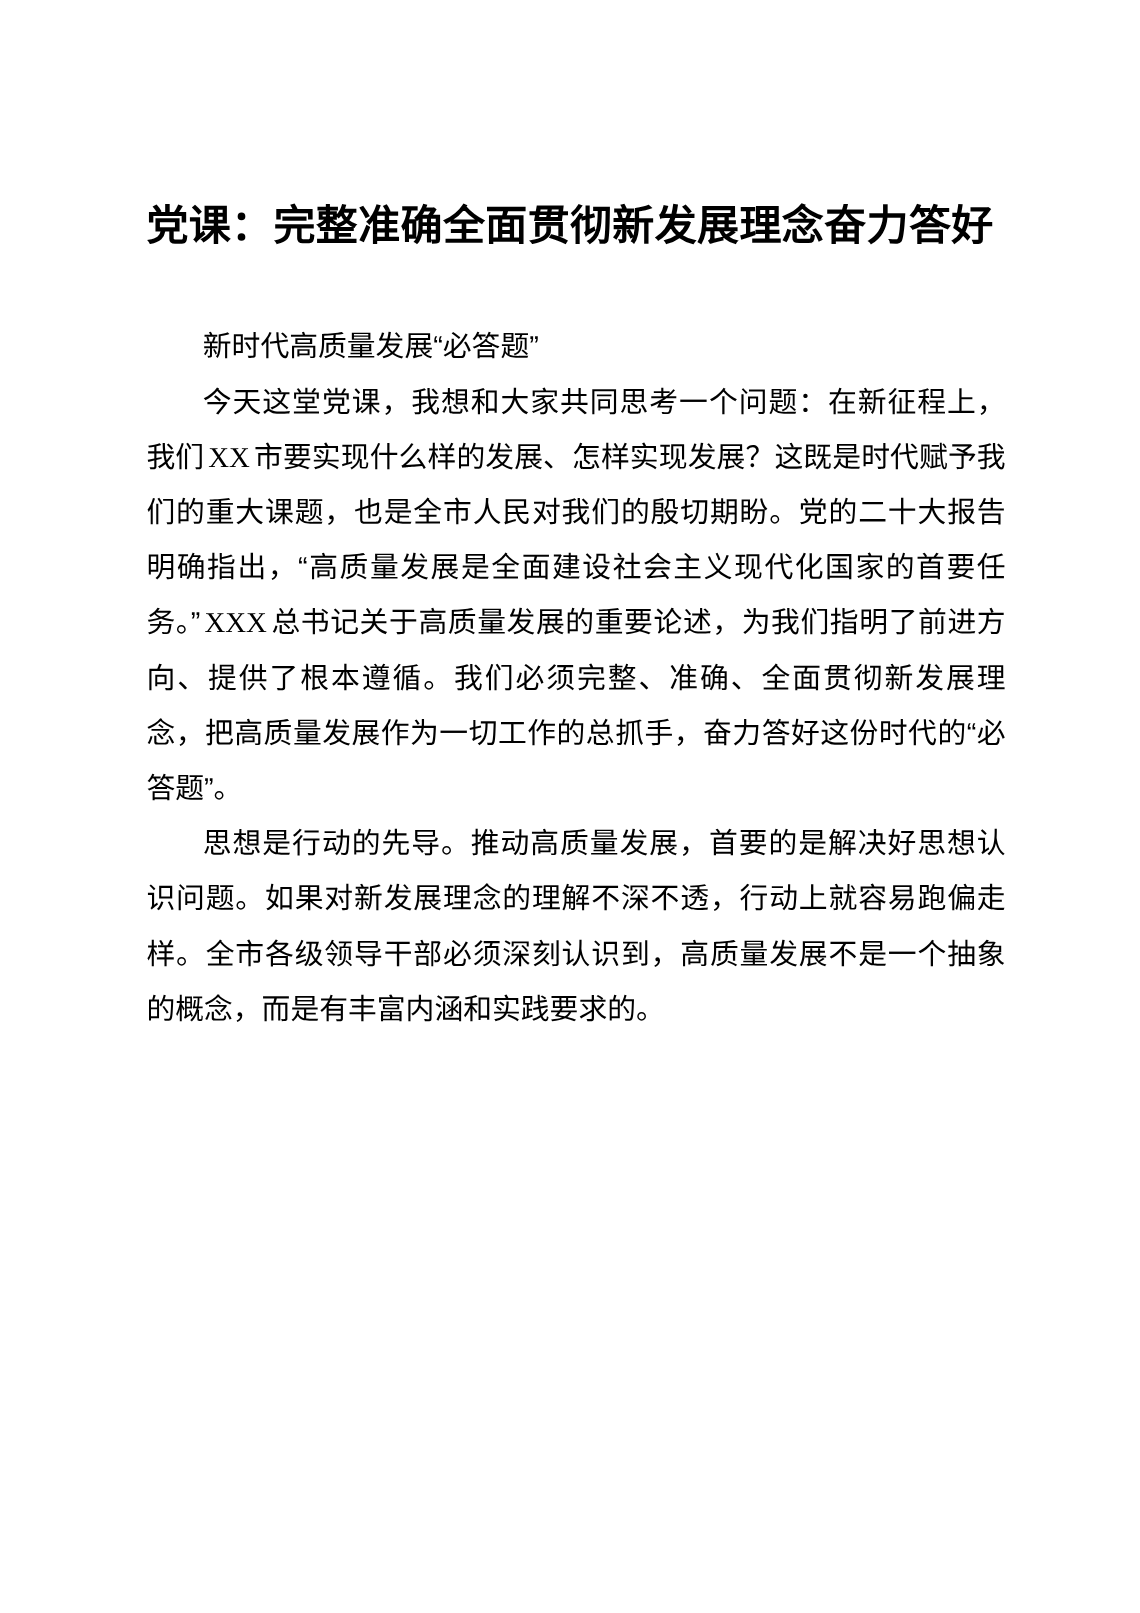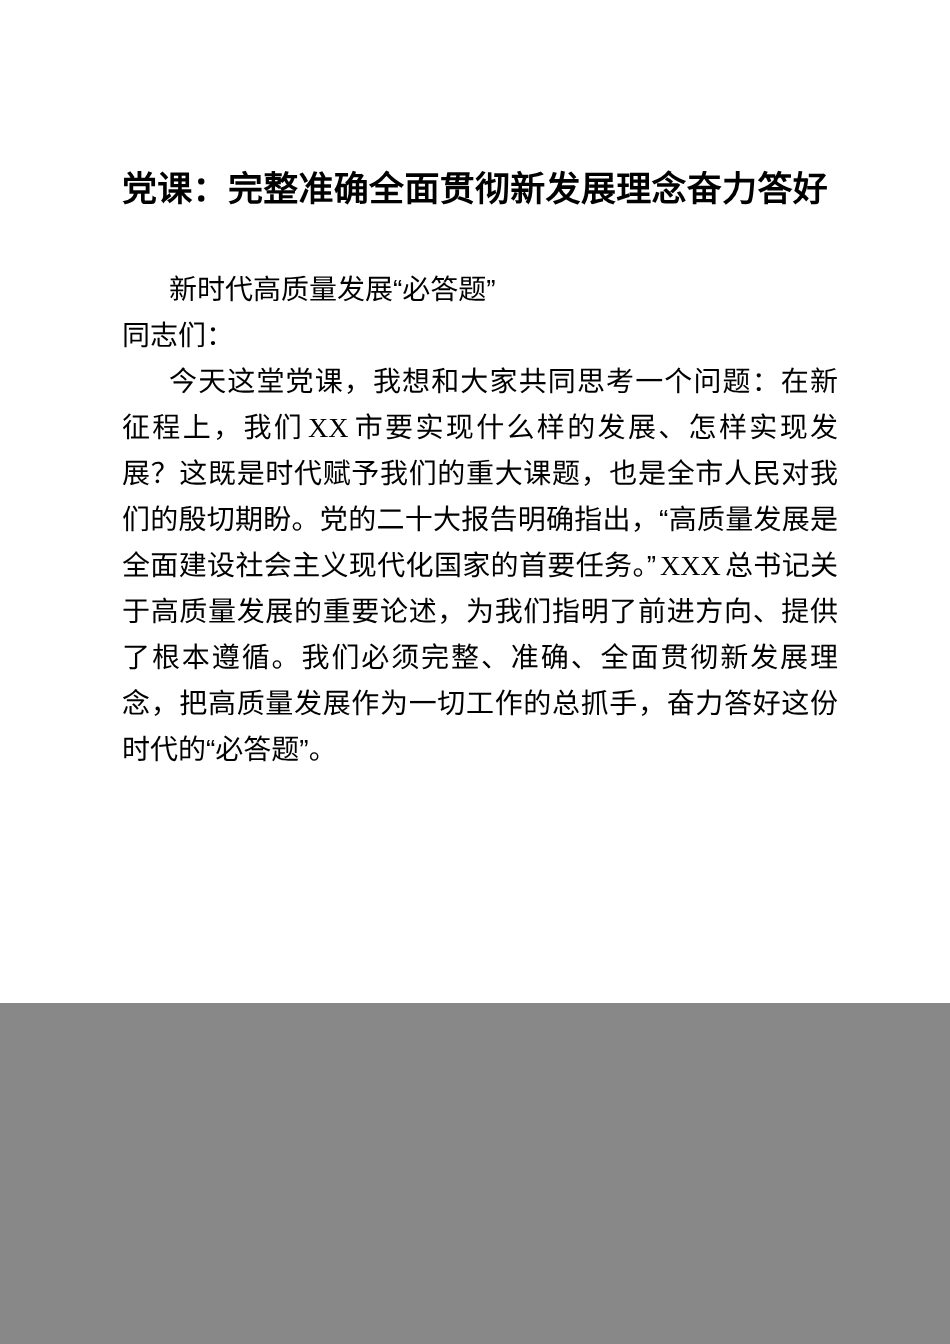--- a/index.html
+++ b/index.html
@@ -8,21 +8,21 @@
   }
   * { box-sizing: border-box; }
   html, body {
     margin: 0;
     padding: 0;
     background: #888;
   }
   .page {
     position: relative;
     width: 950px;
-    height: 1003px;
+    height: 1344px;
     margin: 0 auto;
     background: var(--background, #ffffff);
     color: var(--text, #000000);
     overflow: hidden;
     font-family: "Liberation Sans", "DejaVu Sans", sans-serif;
     padding-left: 48px;
   }
   .content {
     position: absolute;
     left: 122px;
@@ -35,21 +35,21 @@
     font-size: 35px;
     font-weight: 700;
     line-height: 48px;
     letter-spacing: 0.3px;
     white-space: nowrap;
     color: var(--text, #000000);
   }
   .doc-body p {
     margin: 0;
     padding: 0;
-    font-size: 28px;
+    font-size: 24px;
     line-height: 46px;
     text-align: justify;
     text-justify: inter-ideograph;
     color: var(--text, #000000);
   }
   .subtitle-line {
     margin-top: 54px !important;
     text-indent: 47px;
   }
   .indent {
@@ -62,17 +62,17 @@
   }
 </style>
 </head>
 <body>
 
 <div class="page">
   <div class="content">
     <h1 class="doc-title">党课：完整准确全面贯彻新发展理念奋力答好</h1>
     <div class="doc-body">
       <p class="subtitle-line cjk-mixed">新时代高质量发展“必答题”</p>
-      <p class="cjk-mixed">同志们：</p>
       <p class="indent cjk-mixed">今天这堂党课，我想和大家共同思考一个问题：在新征程上，我们<span class="latin">XX</span>市要实现什么样的发展、怎样实现发展？这既是时代赋予我们的重大课题，也是全市人民对我们的殷切期盼。党的二十大报告明确指出，“高质量发展是全面建设社会主义现代化国家的首要任务。”<span class="latin">XXX</span>总书记关于高质量发展的重要论述，为我们指明了前进方向、提供了根本遵循。我们必须完整、准确、全面贯彻新发展理念，把高质量发展作为一切工作的总抓手，奋力答好这份时代的“必答题”。</p>
+      <p class="indent cjk-mixed">思想是行动的先导。推动高质量发展，首要的是解决好思想认识问题。如果对新发展理念的理解不深不透，行动上就容易跑偏走样。全市各级领导干部必须深刻认识到，高质量发展不是一个抽象的概念，而是有丰富内涵和实践要求的。</p>
     </div>
   </div>
 </div>
 
 </body></html>

